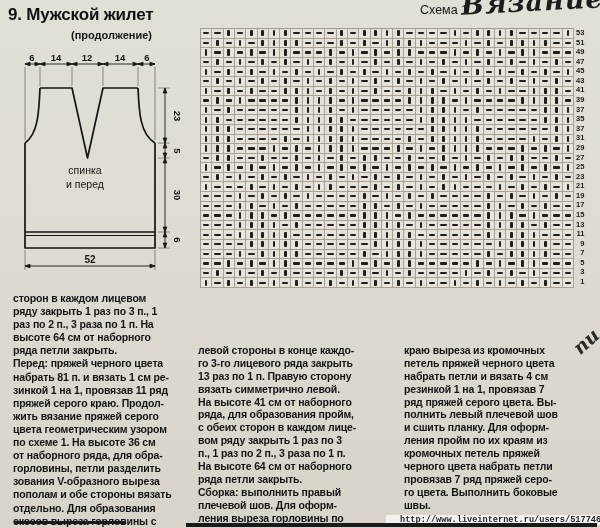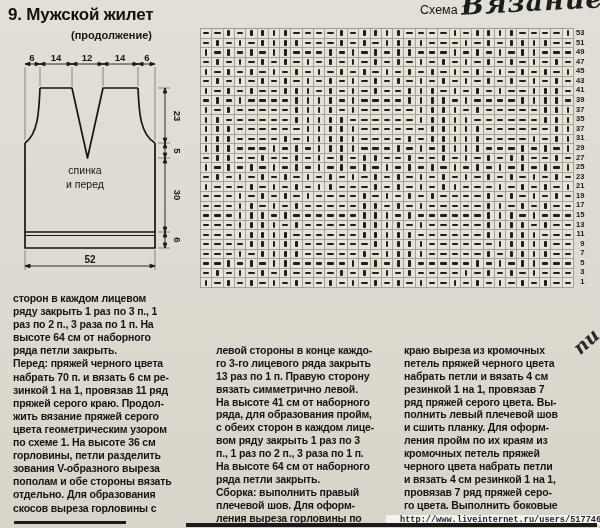--- a/index.html
+++ b/index.html
@@ -15,21 +15,21 @@
   .cell{border-right:1px solid #a8a196;border-bottom:1px solid #a8a196;display:flex;align-items:center;justify-content:center;background:#e8e4dc;}
   .cell:nth-child(2n){background:#e5e1d8;}
   .cell.k::after{content:"";width:2.6px;height:6.2px;background:#1f1f1f;border-radius:1px;}
   .cell.p::after{content:"";width:6.4px;height:2.2px;background:#1f1f1f;border-radius:1px;}
   .rownums{position:absolute;left:576px;top:28px;height:259px;display:flex;flex-direction:column;}
   .rownums div{height:9.593px;line-height:9.6px;font-size:7.5px;font-weight:bold;color:#1c1c1c;text-align:right;}
   
   .text-col{position:absolute;color:#141414;font-size:10.5px;font-weight:bold;letter-spacing:-0.15px;}
   #col-left{left:13px;top:292px;width:180px;}
   #col-left .tl{height:13.1px;line-height:13.1px;white-space:nowrap;}
-  #col-mid{left:216px;top:344px;width:196px;}
+  #col-mid{left:198px;top:344px;width:196px;}
   #col-right{left:404px;top:344px;width:194px;}
   #col-mid .tl,#col-right .tl{height:12.9px;line-height:12.9px;white-space:nowrap;}
   .url{position:absolute;left:386px;top:515px;font-family:"Liberation Mono",monospace;font-size:8.6px;font-weight:bold;color:#23232d;background:rgba(248,247,243,0.85);padding:0 14px;white-space:nowrap;text-shadow:0 0 2px #fff;}
   .rule{position:absolute;background:#1a1a1a;}
   .rule.left{left:14px;top:521px;width:112px;height:3px;}
   .rule.main{left:186px;top:523px;width:411px;height:3.5px;}
   svg text{font-family:"Liberation Sans",sans-serif;fill:#161616;}
 </style>
 </head>
 <body>
@@ -1038,26 +1038,27 @@
       <div>1</div>
     </div>
 
   <div class="text-col" id="col-left">
       <div class="tl">сторон в каждом лицевом</div>
       <div class="tl">ряду закрыть 1 раз по 3 п., 1</div>
       <div class="tl">раз по 2 п., 3 раза по 1 п. На</div>
       <div class="tl">высоте 64 см от наборного</div>
       <div class="tl">ряда петли закрыть.</div>
       <div class="tl"><b>Перед:</b> пряжей черного цвета</div>
-      <div class="tl">набрать 70 п. и вязать 6 см ре-</div>
+      <div class="tl">набрать 81 п. и вязать 1 см ре-</div>
       <div class="tl">зинкой 1 на 1, провязав 11 ряд</div>
       <div class="tl">пряжей серого краю. Продол-</div>
       <div class="tl">жить вязание пряжей серого</div>
       <div class="tl">цвета геометрическим узором</div>
       <div class="tl">по схеме 1. На высоте 36 см</div>
+      <div class="tl">от наборного ряда, для обра-</div>
       <div class="tl">горловины, петли разделить</div>
       <div class="tl">зования V-образного выреза</div>
       <div class="tl">пополам и обе стороны вязать</div>
       <div class="tl">отдельно. Для образования</div>
       <div class="tl">скосов выреза горловины с</div>
     </div>
   <div class="text-col" id="col-mid">
       <div class="tl">левой стороны в конце каждо-</div>
       <div class="tl">го 3-го лицевого ряда закрыть</div>
       <div class="tl">13 раз по 1 п. Правую сторону</div>
@@ -1077,21 +1078,21 @@
       <div class="tl">краю выреза из кромочных</div>
       <div class="tl">петель пряжей черного цвета</div>
       <div class="tl">набрать петли и вязать 4 см</div>
       <div class="tl">резинкой 1 на 1, провязав 7</div>
       <div class="tl">ряд пряжей серого цвета. Вы-</div>
       <div class="tl">полнить левый плечевой шов</div>
       <div class="tl">и сшить планку. Для оформ-</div>
       <div class="tl">ления пройм по их краям из</div>
       <div class="tl">кромочных петель пряжей</div>
       <div class="tl">черного цвета набрать петли</div>
-      <div class="tl">и вязать 4 см резинкой 1 на 1,</div>
       <div class="tl">провязав 7 ряд пряжей серо-</div>
       <div class="tl">го цвета. Выполнить боковые</div>
+      <div class="tl">швы.</div>
     </div>
 
   <div class="url">http://www.liveinternet.ru/users/5177462/</div>
   <div class="rule left"></div>
   <div class="rule main"></div>
 </div>
 
 </body></html>

